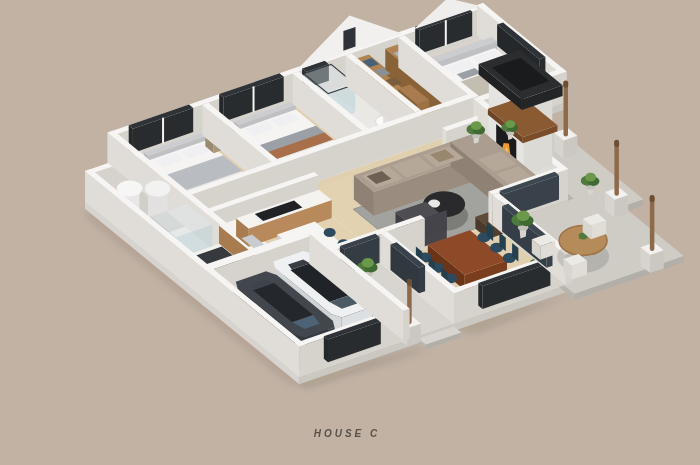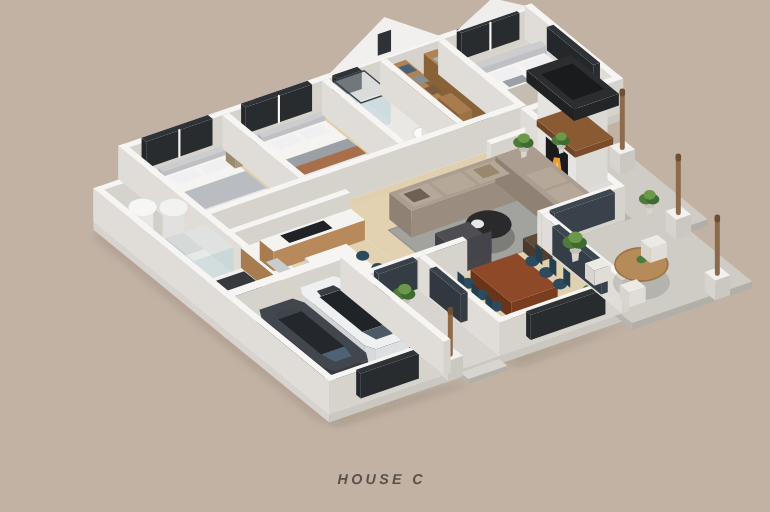--- a/index.html
+++ b/index.html
@@ -1,20 +1,20 @@
 <!DOCTYPE html>
 <html><head>
 <meta charset="utf-8">
 <style>
   html,body{margin:0;padding:0;width:700px;height:465px;overflow:hidden;}
   .stage{position:relative;width:700px;height:465px;overflow:hidden;
          font-family:"Liberation Sans", sans-serif;}
   .stage svg{position:absolute;left:0;top:0;}
   .caption{position:absolute;left:347px;top:428px;transform:translateX(-50%);
-           font-style:italic;font-weight:bold;font-size:13px;letter-spacing:3px;
+           font-style:italic;font-weight:bold;font-size:10px;letter-spacing:3px;
            white-space:nowrap;}
 </style>
 </head>
 <body>
 
 <div class="stage" style="background: rgb(193, 178, 164);">
   <svg id="scene" width="700" height="465" viewBox="0 0 700 465">
     <defs>
       <filter id="soft" x="-40%" y="-40%" width="180%" height="180%">
         <feGaussianBlur stdDeviation="4"></feGaussianBlur>

